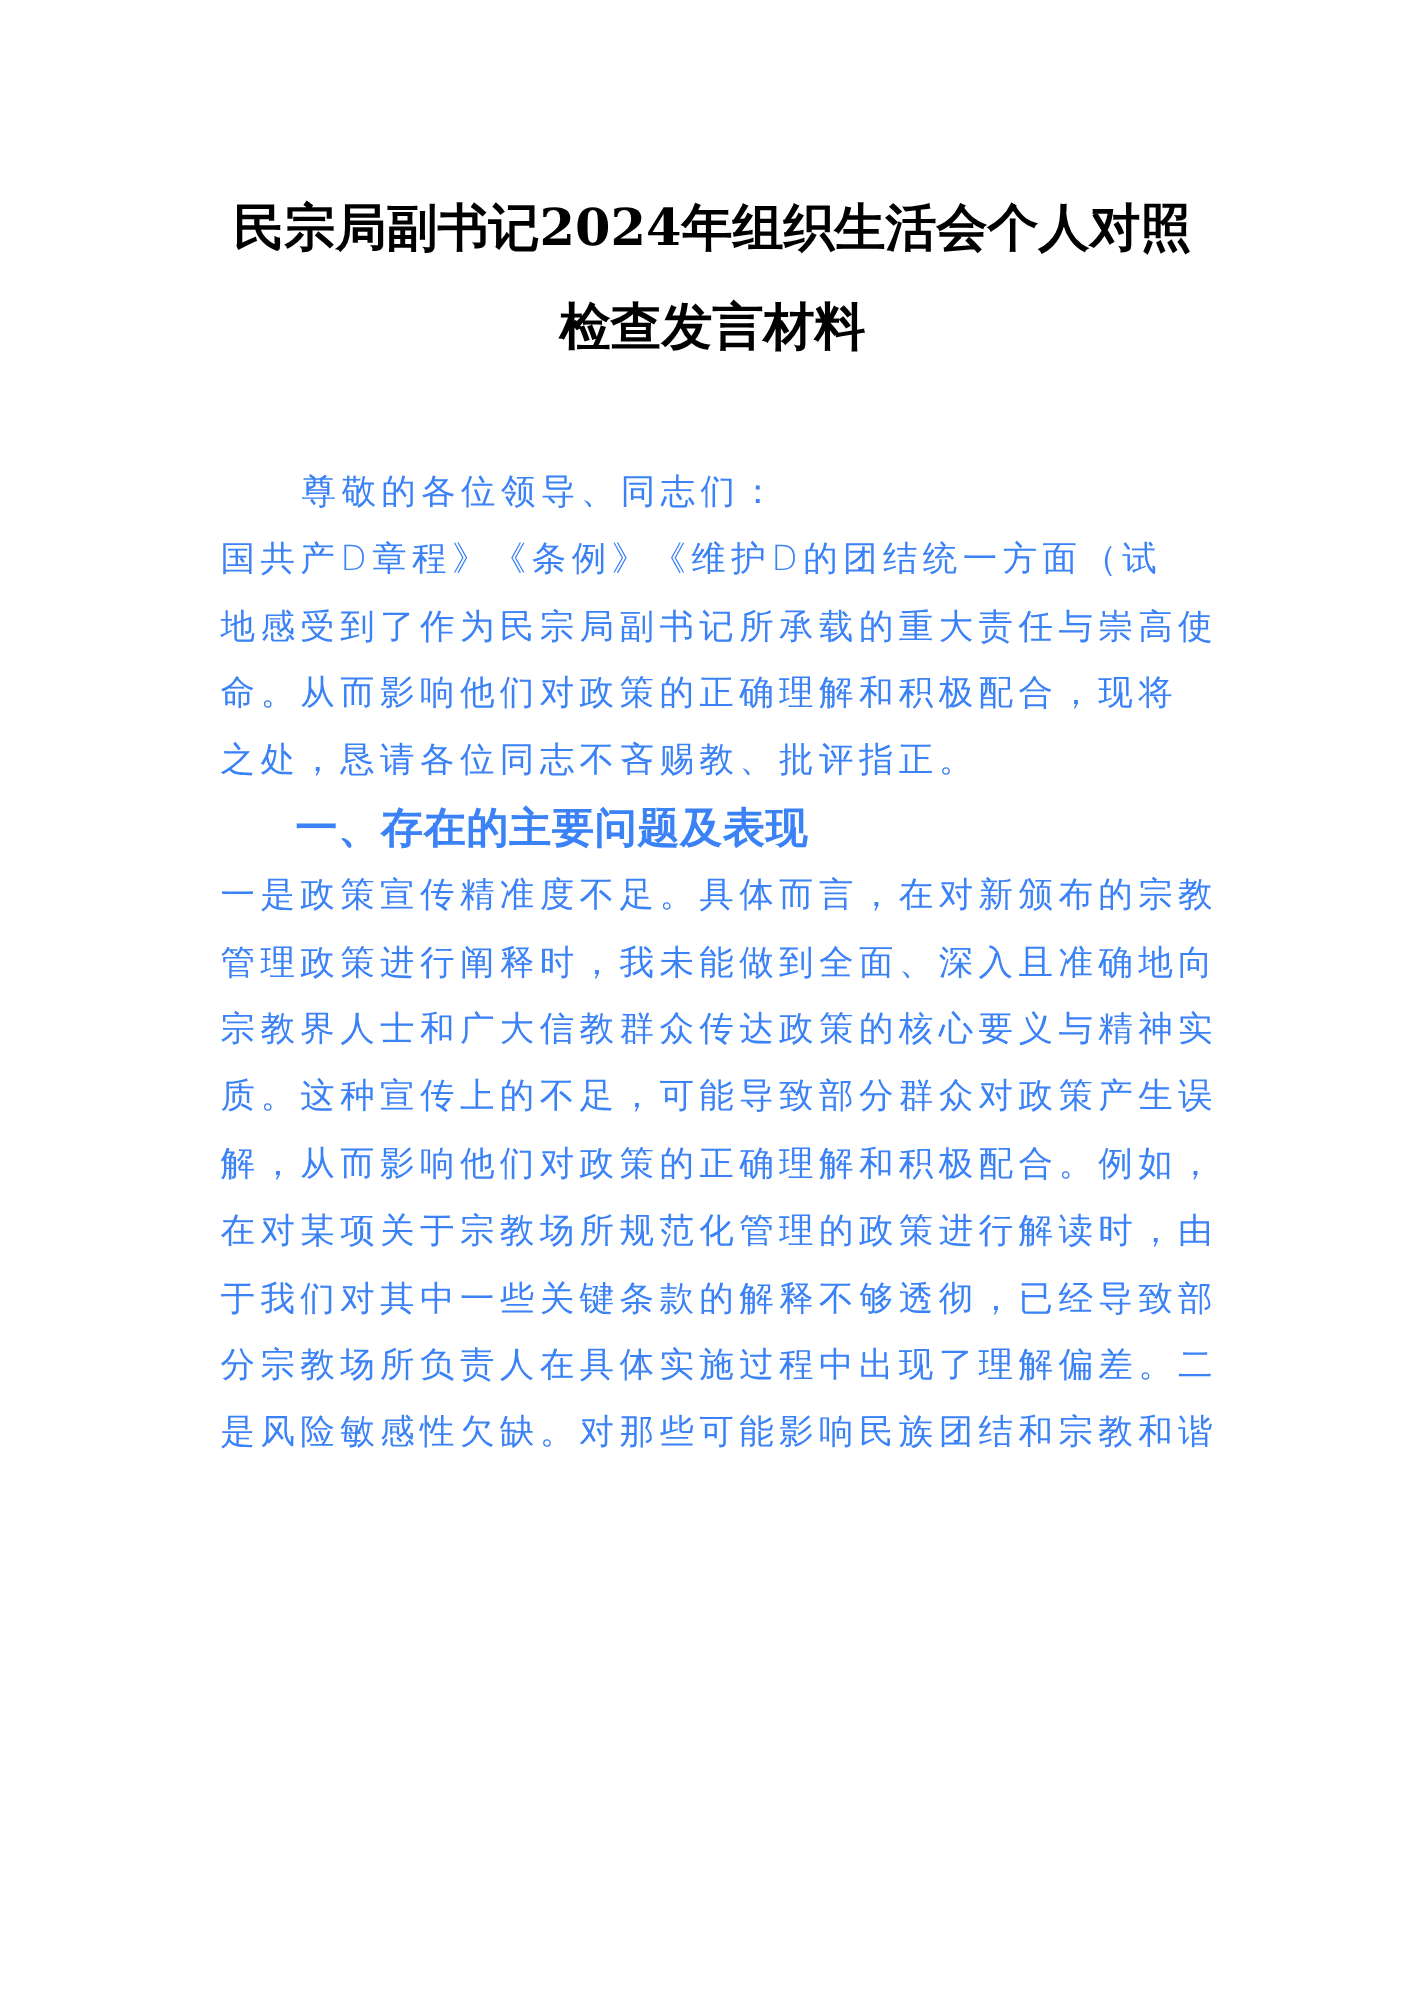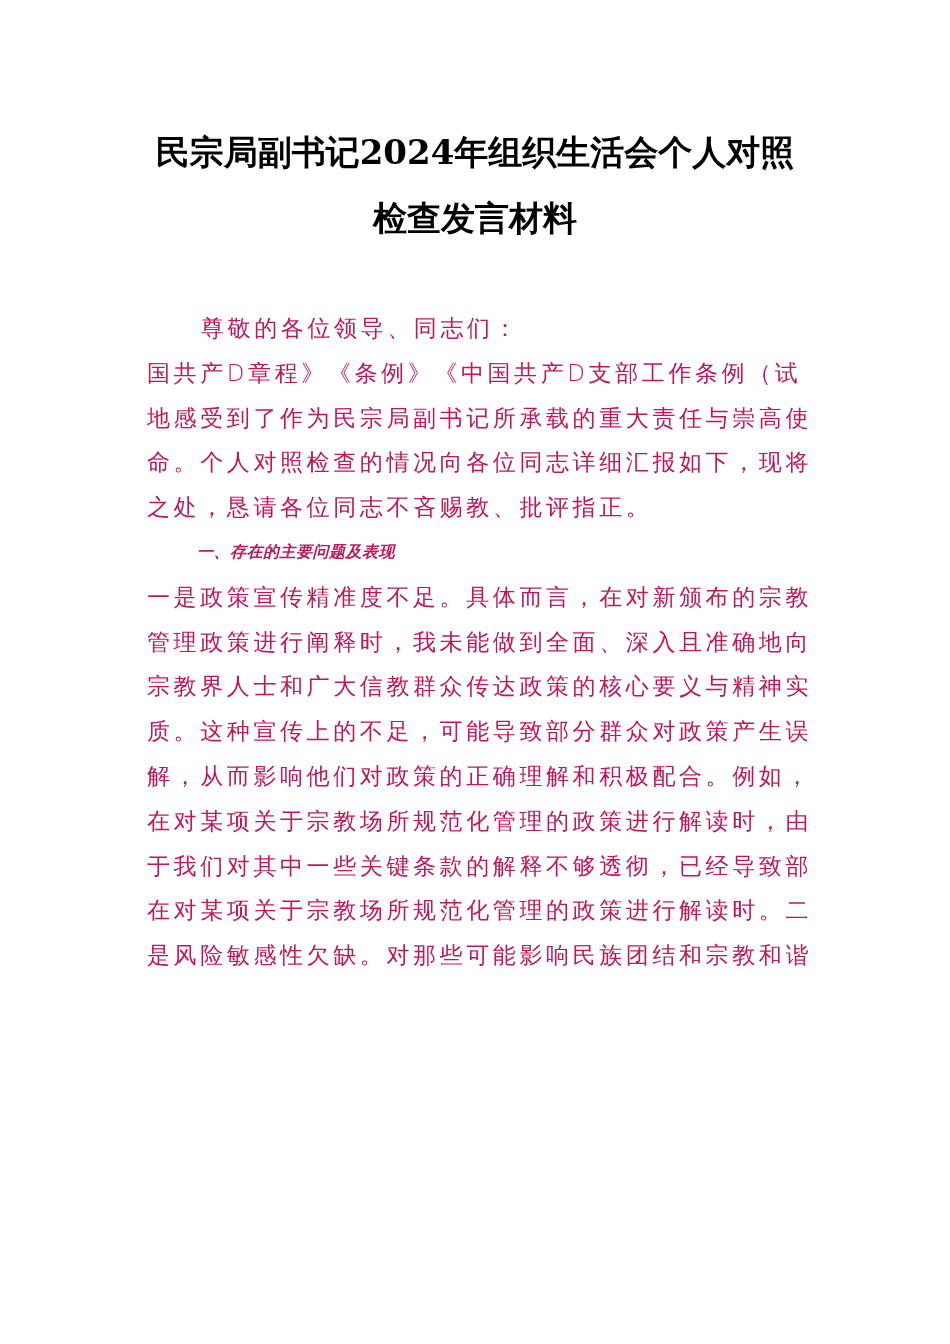--- a/index.html
+++ b/index.html
@@ -37,66 +37,65 @@
   .title.l1 { top: 130px; }
   .title.l2 { top: 196px; }
 
   .body {
     position: absolute;
     left: 147px;
     top: 306px;
     width: 662px;
     font-family: "DejaVu Sans", "Liberation Sans", sans-serif;
     font-size: 23px;
-    color: #be185d;
+    color: #3b82f6;
   }
   .line {
     height: 44.8px;
     line-height: 44.8px;
     white-space: nowrap;
     letter-spacing: 3.6px;
     font-weight: 300;
   }
   .line.indent { padding-left: 54px; }
   .line.heading {
     font-family: "DejaVu Sans", "Liberation Sans", sans-serif;
     font-weight: bold;
     letter-spacing: 0.5px;
     padding-left: 50px;
-    font-size: 16px;
-    font-style: italic;
+    font-size: 28px;
   }
   .line.subheading {
     padding-left: 54px;
     letter-spacing: 2.2px;
     font-family: "DejaVu Serif", "Liberation Serif", serif;
   }
 </style>
 </head>
 <body>
 
 <div class="page">
 
   <div class="title l1">民宗局副书记2024年组织生活会个人对照</div>
   <div class="title l2">检查发言材料</div>
 
   <div class="body">
     <div class="line indent">尊敬的各位领导、同志们：</div>
 
-    <div class="line">国共产D章程》《条例》《中国共产D支部工作条例（试</div>
+    <div class="line">国共产D章程》《条例》《维护D的团结统一方面（试</div>
     <div class="line">地感受到了作为民宗局副书记所承载的重大责任与崇高使</div>
-    <div class="line">命。个人对照检查的情况向各位同志详细汇报如下，现将</div>
+    <div class="line">命。从而影响他们对政策的正确理解和积极配合，现将</div>
     <div class="line">之处，恳请各位同志不吝赐教、批评指正。</div>
 
     <div class="line heading">一、存在的主要问题及表现</div>
 
     <div class="line">一是政策宣传精准度不足。具体而言，在对新颁布的宗教</div>
     <div class="line">管理政策进行阐释时，我未能做到全面、深入且准确地向</div>
     <div class="line">宗教界人士和广大信教群众传达政策的核心要义与精神实</div>
     <div class="line">质。这种宣传上的不足，可能导致部分群众对政策产生误</div>
     <div class="line">解，从而影响他们对政策的正确理解和积极配合。例如，</div>
     <div class="line">在对某项关于宗教场所规范化管理的政策进行解读时，由</div>
     <div class="line">于我们对其中一些关键条款的解释不够透彻，已经导致部</div>
-    <div class="line">在对某项关于宗教场所规范化管理的政策进行解读时。二</div>
+    <div class="line">分宗教场所负责人在具体实施过程中出现了理解偏差。二</div>
     <div class="line">是风险敏感性欠缺。对那些可能影响民族团结和宗教和谐</div>
   </div>
 
 </div>
 
 </body></html>

